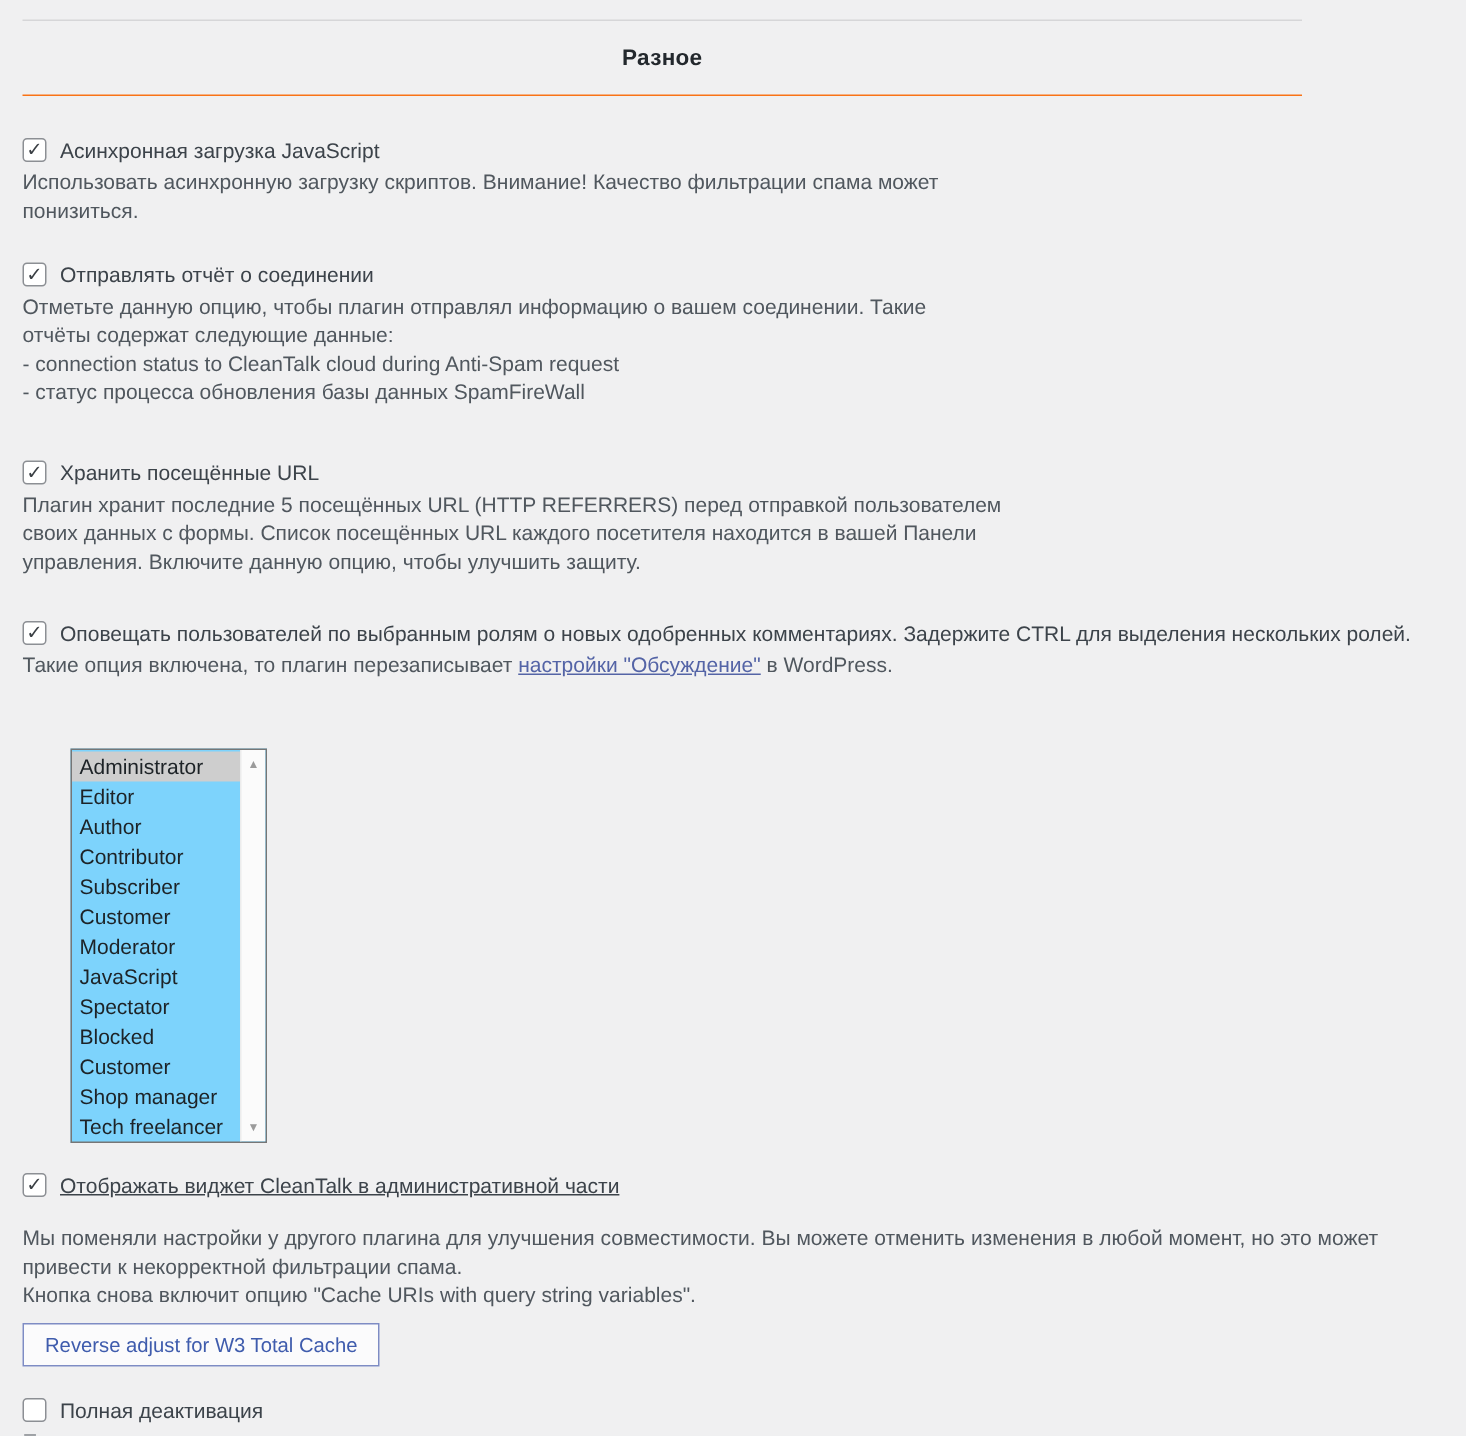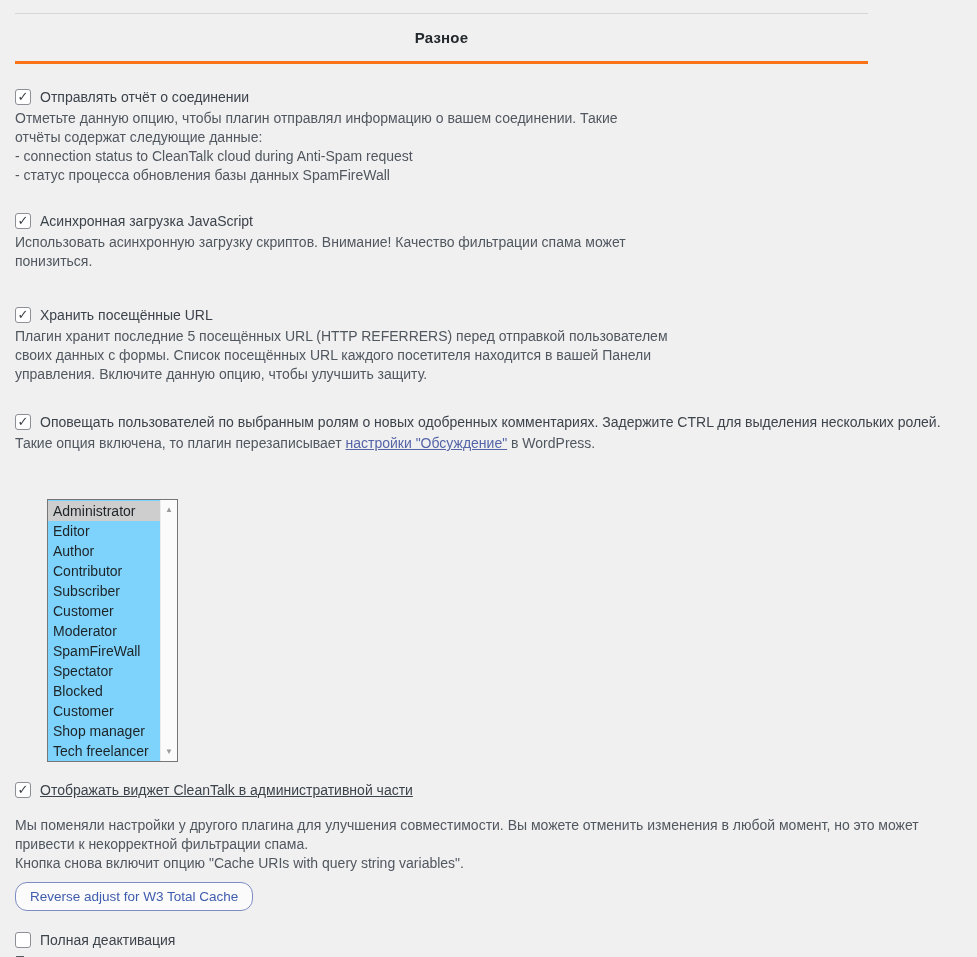--- a/index.html
+++ b/index.html
@@ -11,21 +11,21 @@
     color: #3c434a;
     overflow: hidden;
   }
   .content { padding: 0 15px; }
 
   
   .header {
     margin-top: 13px;
     width: 853px;
     border-top: 1px solid #d6d6d8;
-    border-bottom: 3px solid #f97316;
+    border-bottom: 1px solid #f97316;
     height: 51px;
     display: flex;
     align-items: center;
     justify-content: center;
   }
   .header h2 {
     font-size: 15px;
     font-weight: bold;
     color: #23282d;
     letter-spacing: .2px;
@@ -123,57 +123,57 @@
     margin-top: 16px;
     color: #50575e;
     line-height: 19px;
     white-space: pre-line;
   }
   .btn-secondary {
     margin-top: 9px;
     display: inline-block;
     background: #fbfbfc;
     border: 1px solid #7e8cc4;
-    border-radius: 12px;
+    border-radius: 0;
     color: #3f5cad;
     font-family: "Liberation Sans", sans-serif;
     font-size: 13.5px;
     padding: 6px 14px;
     cursor: pointer;
   }
 </style>
 </head>
 <body>
 
 <div class="content">
 
   <div class="header">
     <h2>Разное</h2>
   </div>
 
+  <div class="setting setting-2">
+    <label class="cb-row">
+      <span class="cb checked"></span>
+      <span class="cb-label">Асинхронная загрузка JavaScript</span>
+    </label>
+    <div class="desc">Использовать асинхронную загрузку скриптов. Внимание! Качество фильтрации спама может
+понизиться.</div>
+  </div>
+
   <div class="setting setting-1">
     <label class="cb-row">
       <span class="cb checked"></span>
       <span class="cb-label">Отправлять отчёт о соединении</span>
     </label>
     <div class="desc">Отметьте данную опцию, чтобы плагин отправлял информацию о вашем соединении. Такие
 отчёты содержат следующие данные:
 - connection status to CleanTalk cloud during Anti-Spam request
 - статус процесса обновления базы данных SpamFireWall</div>
   </div>
 
-  <div class="setting setting-2">
-    <label class="cb-row">
-      <span class="cb checked"></span>
-      <span class="cb-label">Асинхронная загрузка JavaScript</span>
-    </label>
-    <div class="desc">Использовать асинхронную загрузку скриптов. Внимание! Качество фильтрации спама может
-понизиться.</div>
-  </div>
-
   <div class="setting setting-3">
     <label class="cb-row">
       <span class="cb checked"></span>
       <span class="cb-label">Хранить посещённые URL</span>
     </label>
     <div class="desc">Плагин хранит последние 5 посещённых URL (HTTP REFERRERS) перед отправкой пользователем
 своих данных с формы. Список посещённых URL каждого посетителя находится в вашей Панели
 управления. Включите данную опцию, чтобы улучшить защиту.</div>
   </div>
 
@@ -195,21 +195,21 @@
         <div class="listbox-item">Author</div>
 
         <div class="listbox-item">Contributor</div>
 
         <div class="listbox-item">Subscriber</div>
 
         <div class="listbox-item">Customer</div>
 
         <div class="listbox-item">Moderator</div>
 
-        <div class="listbox-item">SpamFireWall</div>
+        <div class="listbox-item">JavaScript</div>
 
         <div class="listbox-item">Spectator</div>
 
         <div class="listbox-item">Blocked</div>
 
         <div class="listbox-item">Customer</div>
 
         <div class="listbox-item">Shop manager</div>
 
         <div class="listbox-item">Tech freelancer</div>

